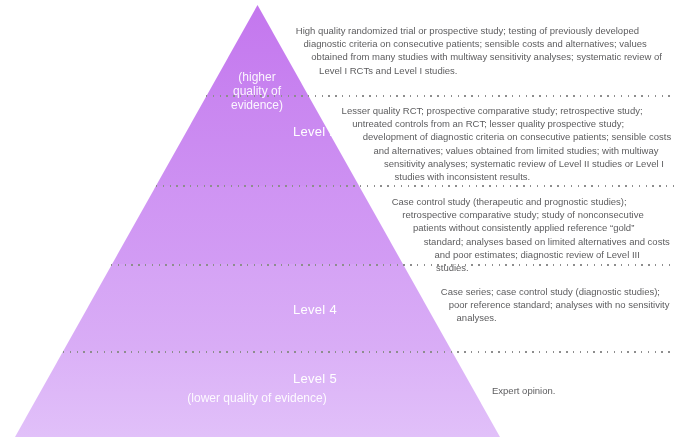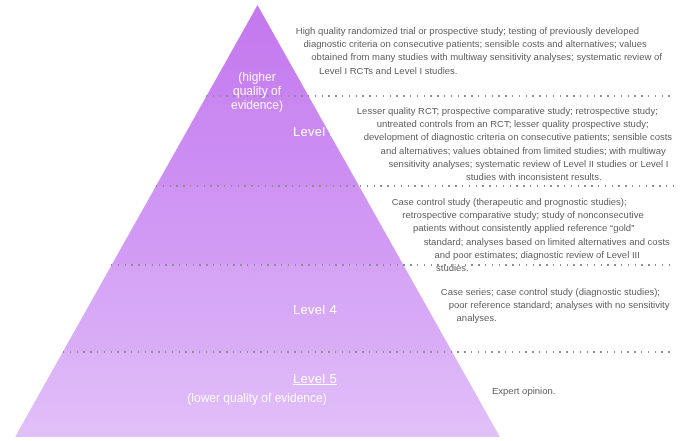--- a/index.html
+++ b/index.html
@@ -47,34 +47,34 @@
     text-align: center;
     color: #ffffff;
   }
   .lvl .name { display: block; font-size: 13px; line-height: 19px; letter-spacing: .3px; text-align: right; }
   .lvl .sub  { display: inline-block; font-size: 12px; line-height: 14px; color: rgba(255,255,255,.92); }
   .lvl-1 { top: 51px; }
   .lvl-1 .sub { width: 58px; }
   .lvl-2 { top: 122px; }
   .lvl-3 { top: 205px; }
   .lvl-4 { top: 300px; }
-  .lvl-5 { top: 369px; text-decoration: underline; }
+  .lvl-5 { top: 369px; }
 
   
   .desc {
     position: absolute;
     font-size: 9.5px;
     line-height: 13.2px;
     color: #5d5d5f;
     text-align: left;
   }
   .slope { float: left; height: 100%; }
   .desc-1 { left: 287px; top: 24px;  width: 386px; height: 56px; }
   .desc-1 .slope { width: 34px; shape-outside: polygon(0 0, 1px 0, 34px 100%, 0 100%); }
-  .desc-2 { left: 330px; top: 104px; width: 343px; height: 81px; text-align: center; }
+  .desc-2 { left: 330px; top: 104px; width: 343px; height: 81px; }
   .desc-2 .slope { width: 66px; shape-outside: polygon(0 0, 1px 0, 66px 100%, 0 100%); }
   .desc-3 { left: 380px; top: 195px; width: 293px; height: 68px; }
   .desc-3 .slope { width: 56px; shape-outside: polygon(0 0, 1px 0, 56px 100%, 0 100%); }
   .desc-4 { left: 432px; top: 285px; width: 241px; height: 42px; }
   .desc-4 .slope { width: 26px; shape-outside: polygon(0 0, 1px 0, 26px 100%, 0 100%); }
   .desc-5 { left: 492px; top: 384px; width: 180px; }
 </style>
 </head>
 <body>
 

